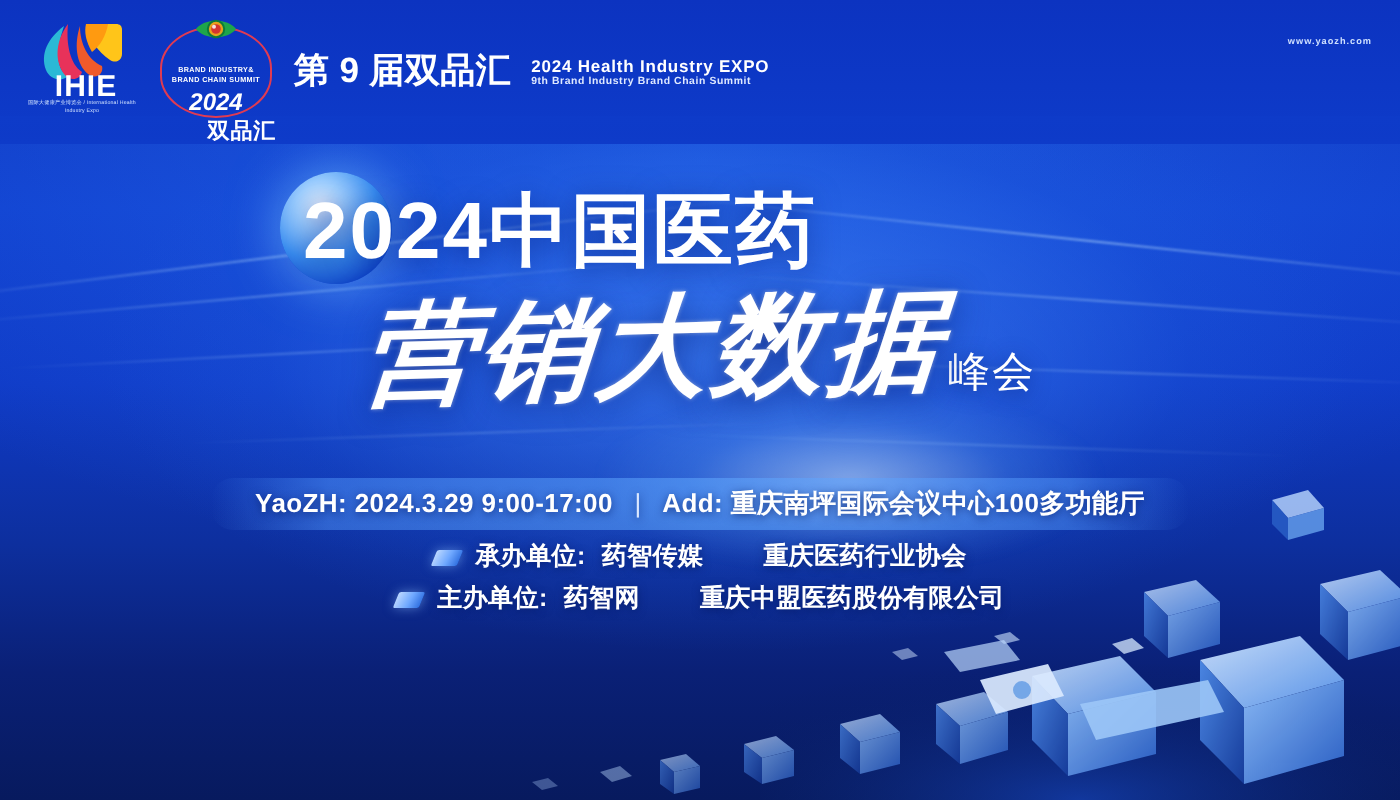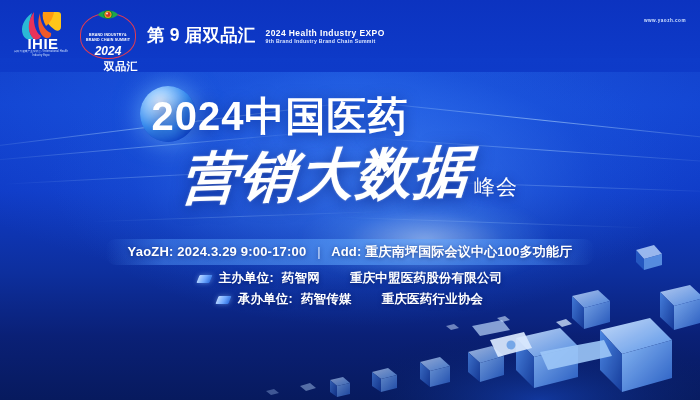--- a/index.html
+++ b/index.html
@@ -182,31 +182,31 @@
     <span>YaoZH:</span>
     <span>2024.3.29  9:00-17:00</span>
     <span class="sep">|</span>
     <span>Add:</span>
     <span>重庆南坪国际会议中心100多功能厅</span>
   </div>
 
   <div class="orgs">
     <div class="orow">
       <span class="bullet"></span>
+      <span>承办单位:</span>
+      <span>药智传媒</span>
+      <span class="gap"></span>
+      <span>重庆医药行业协会</span>
+    </div>
+    <div class="orow">
+      <span class="bullet"></span>
       <span>主办单位:</span>
       <span>药智网</span>
       <span class="gap"></span>
       <span>重庆中盟医药股份有限公司</span>
-    </div>
-    <div class="orow">
-      <span class="bullet"></span>
-      <span>承办单位:</span>
-      <span>药智传媒</span>
-      <span class="gap"></span>
-      <span>重庆医药行业协会</span>
     </div>
   </div>
 
   <div class="cubes">
     <svg width="700" height="400" viewBox="0 0 700 400">
       <defs>
         <linearGradient id="cg1" x1="0" y1="0" x2="1" y2="1">
           <stop offset="0" stop-color="#cfe4ff"></stop>
             <stop offset="1" stop-color="#5d9aee"></stop>
         </linearGradient>

